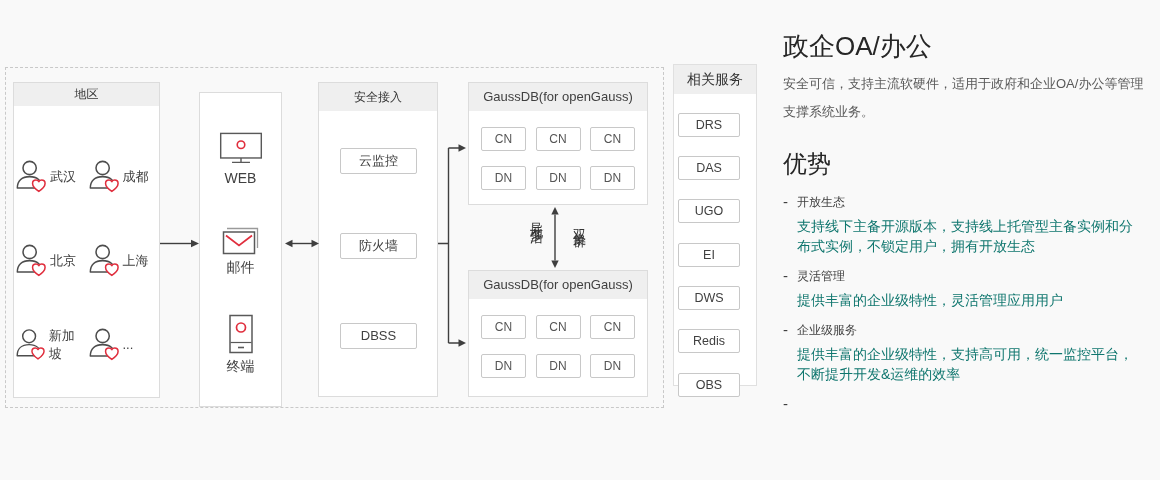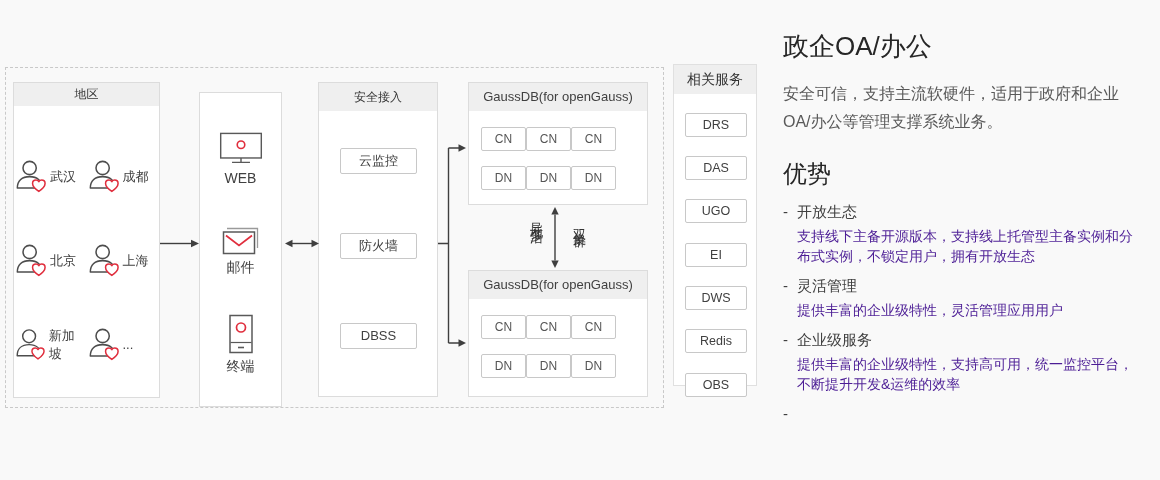--- a/index.html
+++ b/index.html
@@ -30,49 +30,49 @@
   .security-box { left:318px; top:82px; width:120px; height:315px; }
   .chip { position:absolute; background:#fff; border:1px solid #c8c8c8; border-radius:2px;
           text-align:center; font-size:13px; color:#404040; }
   .security-box .chip { left:21px; width:77px; height:26px; line-height:24px; }
   .chip-sec-0 { top:65px; } .chip-sec-1 { top:150px; } .chip-sec-2 { top:240px; }
 
   .cluster-box { left:468px; width:180px; }
   .cluster-top { top:82px; height:123px; }
   .cluster-bottom { top:270px; height:127px; }
   .cluster-box .panel-header { font-size:13px; color:#404040; }
-  .node-row { display:flex; padding:0 12px; margin-top:16px; }
+  .node-row { display:flex; justify-content:space-between; padding:0 12px; margin-top:16px; }
   .node-row.dn { margin-top:15px; }
   .node { width:45px; height:24px; line-height:22px; text-align:center; background:#fff;
           border:1px solid #c8c8c8; border-radius:2px; font-size:12px; color:#555; }
 
   .vlabel { position:absolute; writing-mode:vertical-rl; text-orientation:upright;
             font-size:13px; color:#333; letter-spacing:3px; }
   .vlabel-left { left:527px; top:212px; }
   .vlabel-right { left:570px; top:219px; }
 
   .services-box { left:673px; top:64px; width:84px; height:322px; border-color:#e0e0e0; }
   .services-box .panel-header { height:29px; line-height:29px; font-size:14px; }
-  .services-box .chip { left:11px; width:62px; height:24px; line-height:22px; font-size:12.5px; }
+  .services-box .chip { left:4px; width:62px; height:24px; line-height:22px; font-size:12.5px; }
   .chip-svc-0 { top:48px; } .chip-svc-1 { top:91px; } .chip-svc-2 { top:134px; }
   .chip-svc-3 { top:178px; } .chip-svc-4 { top:221px; } .chip-svc-5 { top:264px; }
   .chip-svc-6 { top:308px; }
 
   .arrows { position:absolute; left:0; top:0; width:760px; height:480px; pointer-events:none; }
 
   
   .info-panel { position:absolute; left:783px; top:28px; width:362px; }
   .info-title { font-size:26px; line-height:36px; font-weight:400; color:#262626; }
-  .info-desc { margin-top:16px; font-size:16px; line-height:28px; color:#595959; }
+  .info-desc { margin-top:6px; font-size:13px; line-height:28px; color:#595959; }
   .adv-heading { margin-top:21px; font-size:24px; line-height:34px; font-weight:400; color:#262626; }
   .adv-list { margin-top:10px; }
   .adv-item { display:flex; margin-bottom:9px; }
   .adv-bullet { width:14px; flex:0 0 14px; font-size:15px; line-height:22px; color:#404040; }
-  .adv-item-title { font-size:15px; line-height:22px; color:#404040; }
-  .adv-item-desc { margin-top:3px; font-size:14px; line-height:20px; color:#4c1d95; }
+  .adv-item-title { font-size:12px; line-height:22px; color:#404040; }
+  .adv-item-desc { margin-top:3px; font-size:14px; line-height:20px; color:#0f766e; }
 </style>
 </head>
 <body>
 
 <svg width="0" height="0" style="position:absolute" aria-hidden="true">
   <defs>
     <symbol id="sym-person" viewBox="0 0 38 38">
       <circle cx="16.5" cy="9.5" r="7" fill="none" stroke="#4d4d4d" stroke-width="1.6"></circle>
       <path d="M3.5 30.7 C3.5 23 8.6 18.6 16.5 18.6 C24.4 18.6 29.5 23 29.5 30.7 Z" fill="none" stroke="#4d4d4d" stroke-width="1.6" stroke-linejoin="round"></path>
       <path d="M26.2 34.2 C21.6 31 19.6 28.3 19.6 25.8 C19.6 23.7 21.2 22.2 23.2 22.2

